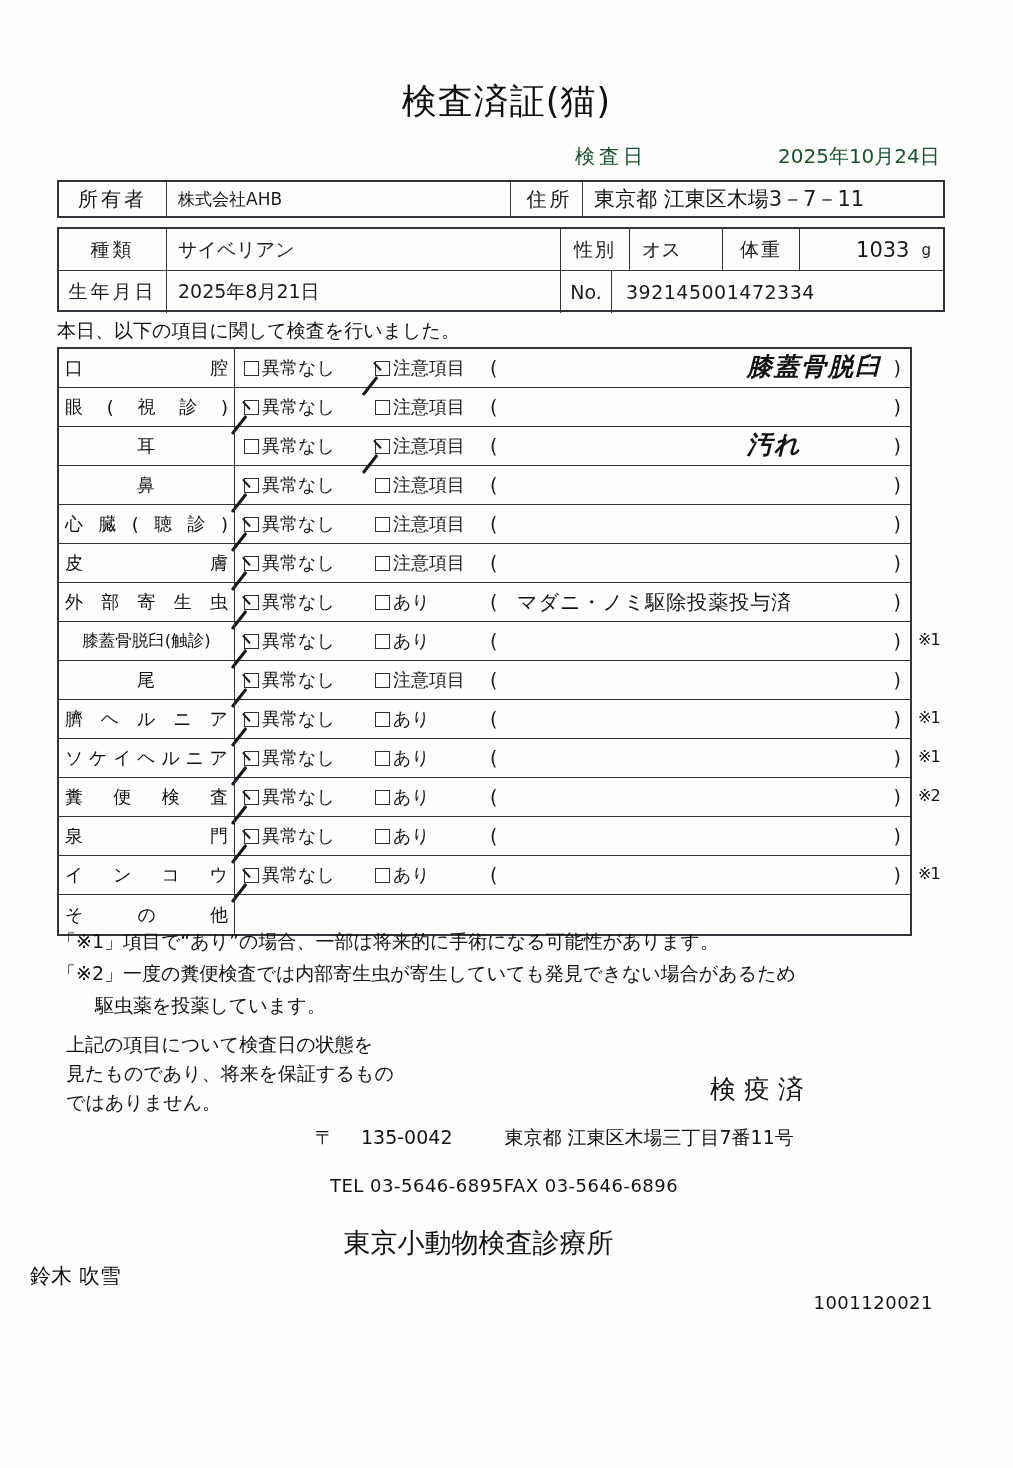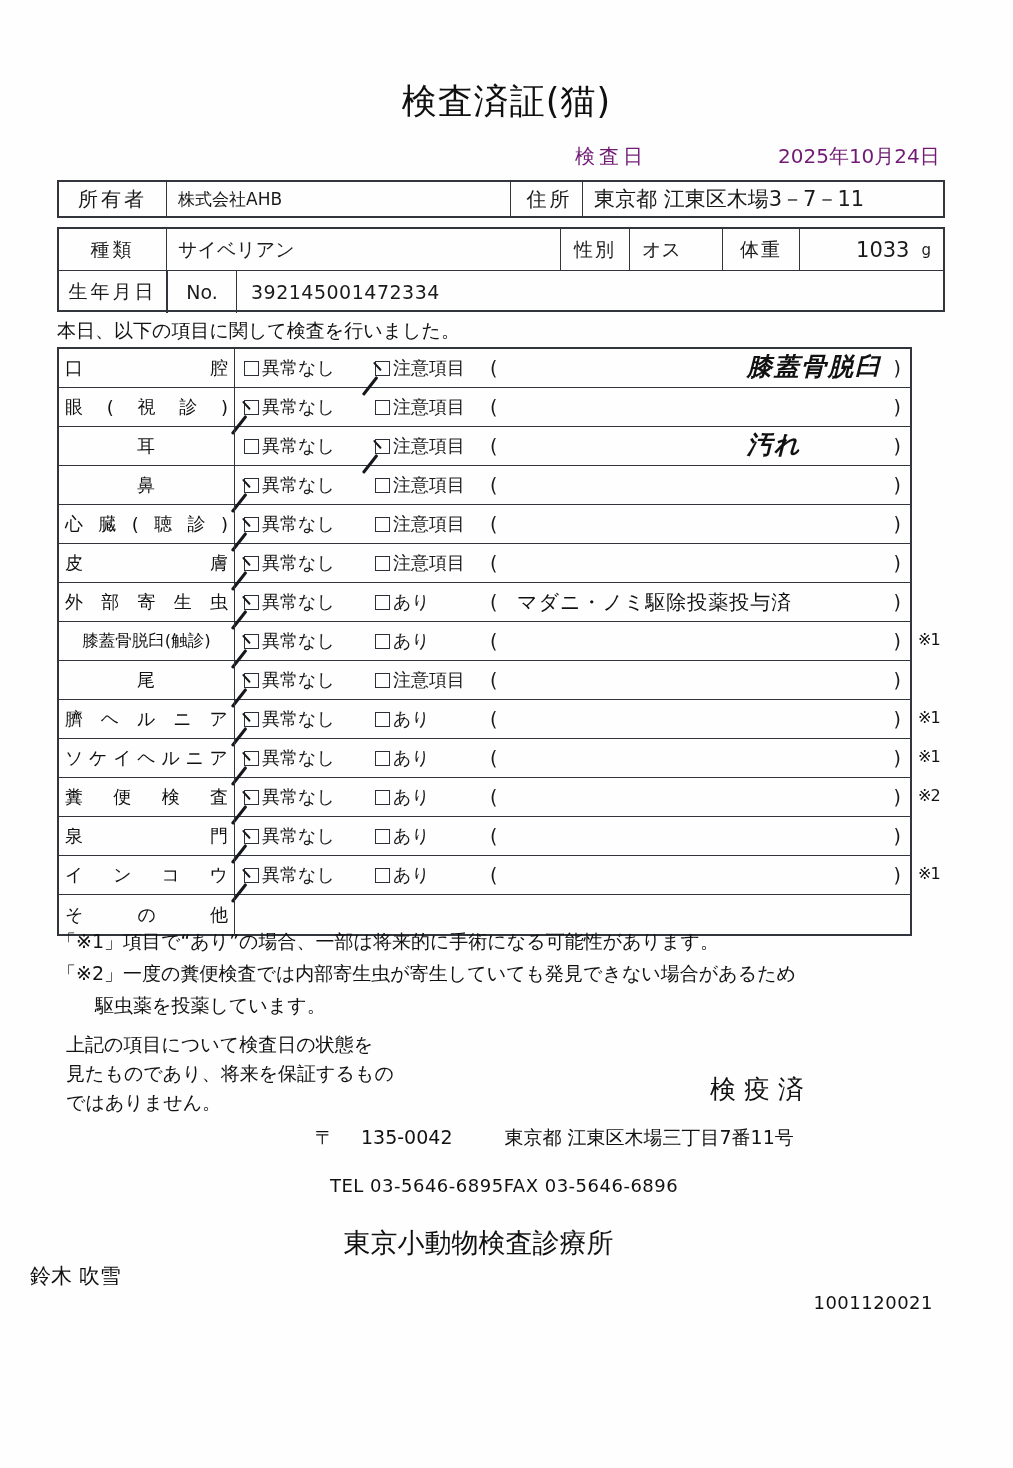--- a/index.html
+++ b/index.html
@@ -12,21 +12,21 @@
 
   
   .title{
     position:absolute;top:78px;left:0;width:1013px;text-align:center;
     font-size:35px;letter-spacing:1px;color:#101010;font-weight:500;
   }
 
   
   .date-row{
     position:absolute;top:143px;left:0;width:1013px;height:28px;
-    font-size:20px;color:#701a75;
+    font-size:20px;color:#14532d;
   }
   .date-row .lbl{position:absolute;left:575px;top:0;letter-spacing:4px;}
   .date-row .val{position:absolute;left:778px;top:0;}
 
   
   .owner-box{
     position:absolute;left:57px;top:180px;width:888px;height:38px;
     border:2px solid #33353c;box-sizing:border-box;display:flex;align-items:stretch;
   }
   .owner-box .c{display:flex;align-items:center;box-sizing:border-box;}
@@ -45,21 +45,21 @@
   .pet-row .c{display:flex;align-items:center;box-sizing:border-box;font-size:19px;}
   .pb-lbl{width:108px;justify-content:center;border-right:1.5px solid #33353c;letter-spacing:3px;}
   .pb-breed{width:393px;padding-left:11px;font-size:18px;}
   .pb-sexlbl{width:70px;justify-content:center;border-right:1.5px solid #33353c;border-left:1.5px solid #33353c;letter-spacing:2px;}
   .pb-sex{width:92px;padding-left:12px;}
   .pb-wlbl{width:78px;justify-content:center;border-right:1.5px solid #33353c;border-left:1.5px solid #33353c;letter-spacing:2px;}
   .pb-w{flex:1;justify-content:flex-end;padding-right:12px;}
   .pb-w .num{font-size:21px;}
   .pb-w .unit{font-size:15px;margin-left:12px;}
   .pb-dob{width:393px;padding-left:11px;font-size:20px;}
-  .pb-nolbl{width:70px;justify-content:center;border-right:1.5px solid #33353c;border-left:1.5px solid #33353c;font-size:17px;}
+  .pb-nolbl{width:52px;justify-content:center;border-right:1.5px solid #33353c;border-left:1.5px solid #33353c;font-size:17px;}
   .pb-no{flex:1;padding-left:14px;font-size:20px;letter-spacing:0.5px;}
 
   
   .intro{position:absolute;left:57px;top:318px;font-size:19px;color:#111;}
 
   
   .check-table{
     position:absolute;left:57px;top:347px;width:855px;
     border:2px solid #33353c;box-sizing:border-box;
   }
@@ -149,20 +149,21 @@
       <div class="c pb-sexlbl">性別</div>
       <div class="c pb-sex">オス</div>
       <div class="c pb-wlbl">体重</div>
       <div class="c pb-w">
         <span class="num">1033</span>
         <span class="unit">g</span>
       </div>
     </div>
     <div class="pet-row">
       <div class="c pb-lbl">生年月日</div>
+      <div class="c pb-dob">2025年8月21日</div>
       <div class="c pb-nolbl">No.</div>
       <div class="c pb-no">392145001472334</div>
     </div>
   </div>
 
   <div class="intro">本日、以下の項目に関して検査を行いました。</div>
 
   <div class="check-table" id="check-table">
       <div class="crow">
         <div class="label just">

